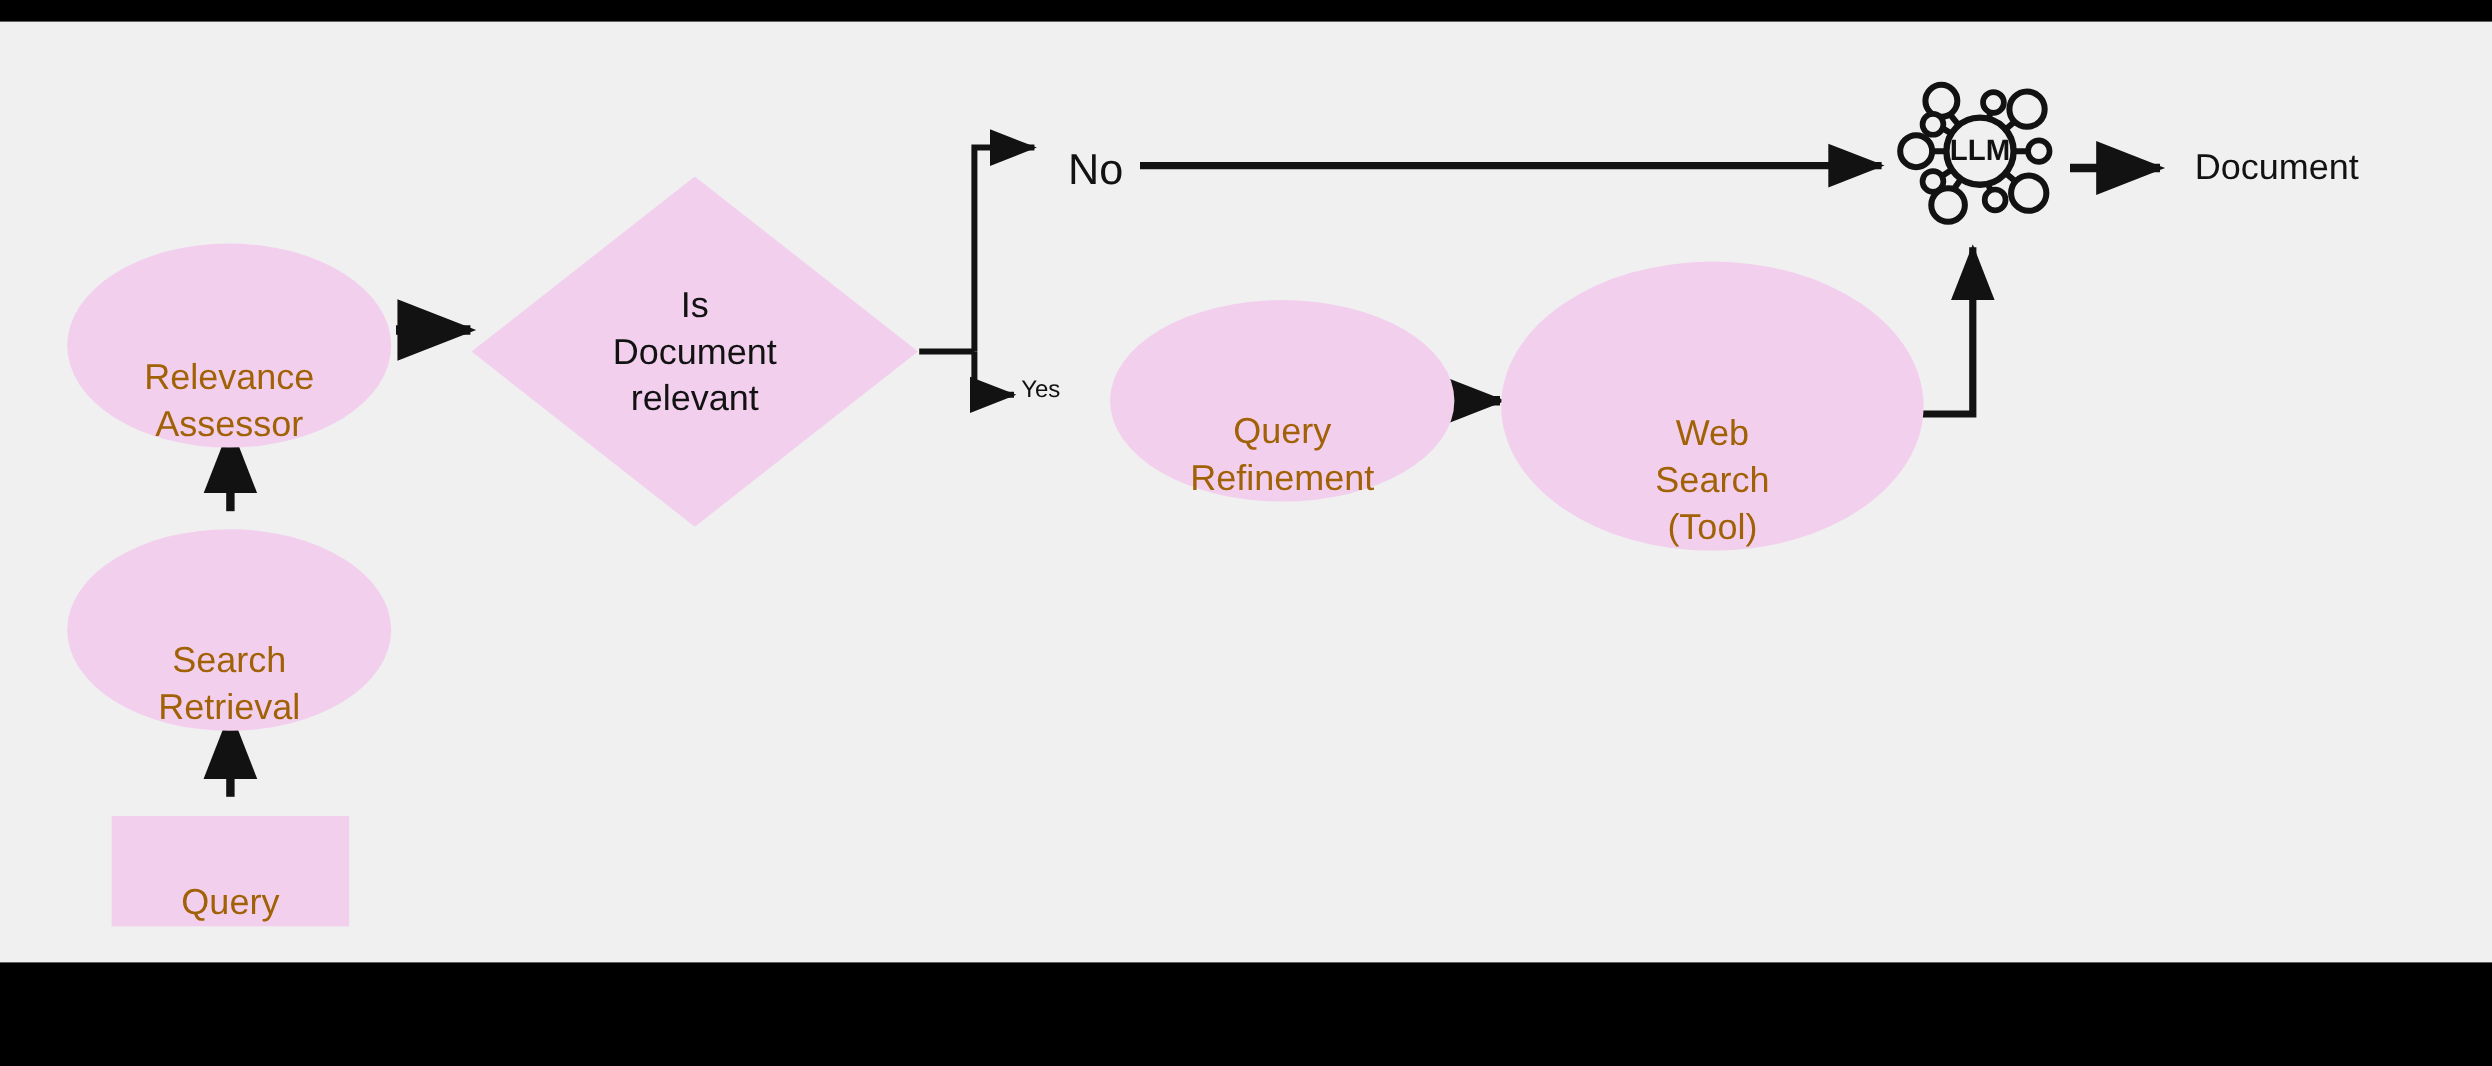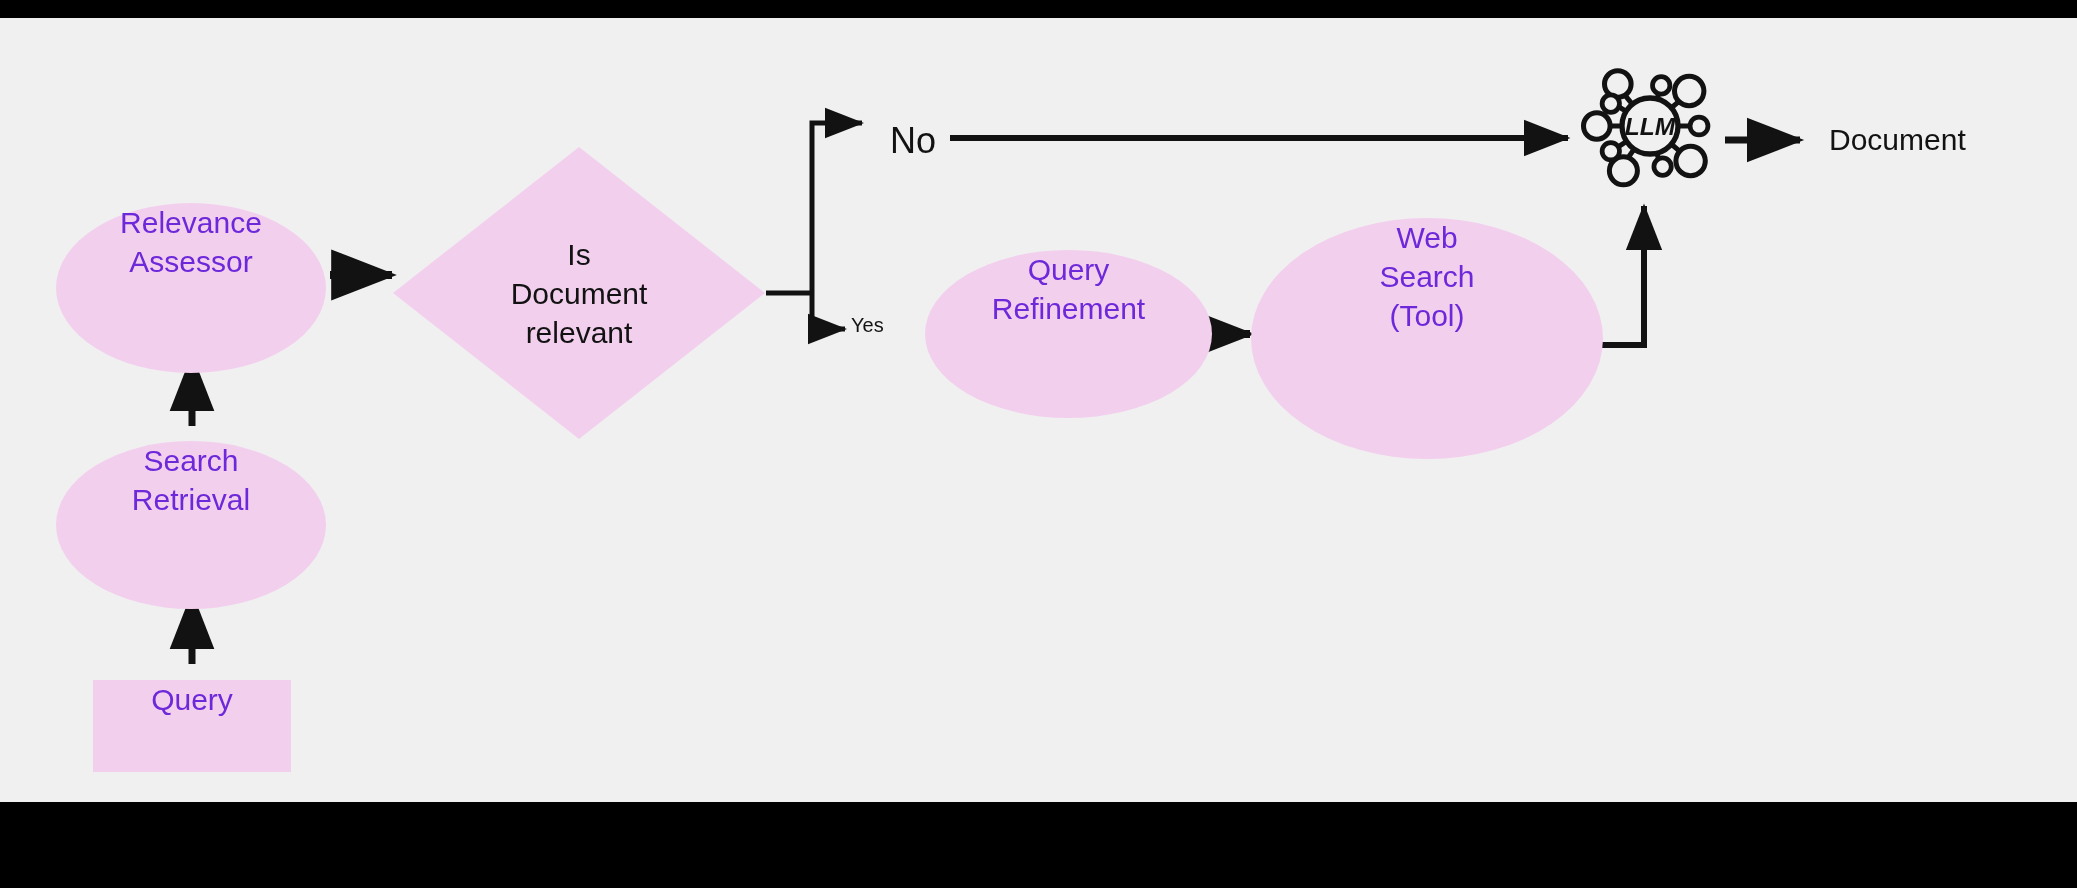--- a/index.html
+++ b/index.html
@@ -29,24 +29,24 @@
     left: 0;
     width: 2077px;
     background: #000000;
   }
   #bar-top { top: 0; height: 18px; }
   #bar-bottom { top: 802px; height: 86px; }
 
   .node {
     position: absolute;
     display: flex;
-    align-items: flex-start;
+    align-items: flex-end;
     justify-content: center;
     text-align: center;
-    color: #6d28d9;
+    color: #a16207;
     line-height: 1.30;
     white-space: pre-line;
     box-sizing: border-box;
   }
   .ellipse { border-radius: 50%; background: #f3cfee; }
   .rect { background: #f3cfee; }
   .diamond-wrap { position: absolute; }
   .diamond-shape {
     position: absolute;
     left: 0; top: 0;
@@ -144,21 +144,21 @@
       <span>Query
 Refinement</span>
     </div>
 
     <div class="node ellipse" style="left:1251px; top:200px; width:352px; height:241px; font-size:30px;">
       <span>Web
 Search
 (Tool)</span>
     </div>
 
-    <div class="llm-icon" style="left:1580px; top:38px; width:140px; height:140px;font-style:italic;">
+    <div class="llm-icon" style="left:1580px; top:38px; width:140px; height:140px;">
       <svg viewBox="0 0 100 100" width="140" height="140">
         <g stroke="#121212" stroke-width="3.6" fill="none" stroke-linecap="round">
           <line x1="50" y1="50" x2="28" y2="23"></line>
           <line x1="50" y1="50" x2="57" y2="24"></line>
           <line x1="50" y1="50" x2="77" y2="27"></line>
           <line x1="50" y1="50" x2="24" y2="34"></line>
           <line x1="50" y1="50" x2="14" y2="50"></line>
           <line x1="50" y1="50" x2="82" y2="50"></line>
           <line x1="50" y1="50" x2="24" y2="67"></line>
           <line x1="50" y1="50" x2="77" y2="73"></line>

